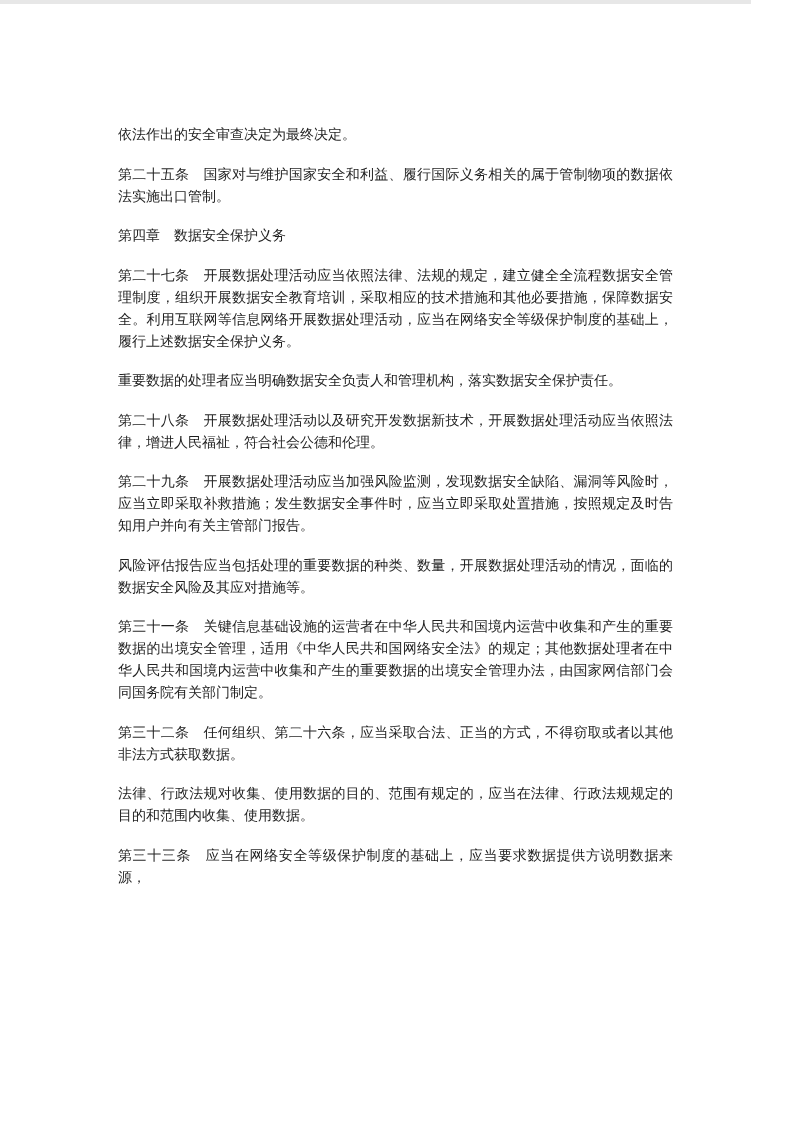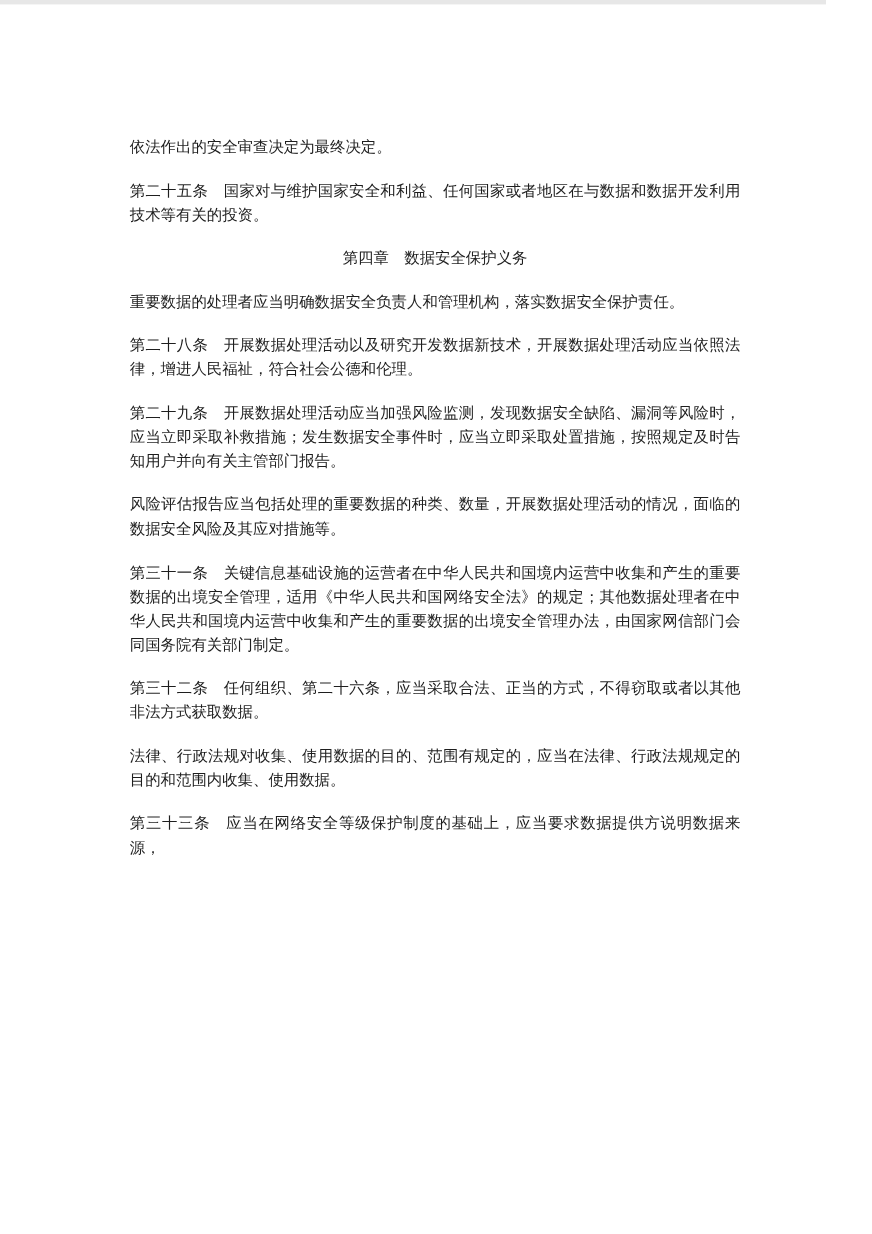--- a/index.html
+++ b/index.html
@@ -36,33 +36,33 @@
     color: #1e1e1e;
     text-align: justify;
     text-align-last: left;
     letter-spacing: 0;
   }
   p.chapter-heading {
     margin: 0 0 17.5px 0;
     font-size: 14px;
     line-height: 22px;
     color: #1e1e1e;
-    text-align: center;
     font-weight: normal;
   }
 </style>
 </head>
 <body>
 
 <div class="page">
   <div class="page-top-edge"></div>
   <div class="content">
     <p class="body-para">依法作出的安全审查决定为最终决定。</p>
-    <p class="body-para">第二十五条　国家对与维护国家安全和利益、任何国家或者地区在与数据和数据开发利用技术等有关的投资。</p>
+    <p class="body-para">第二十五条　国家对与维护国家安全和利益、履行国际义务相关的属于管制物项的数据依法实施出口管制。</p>
     <p class="chapter-heading">第四章　数据安全保护义务</p>
+    <p class="body-para">第二十七条　开展数据处理活动应当依照法律、法规的规定，建立健全全流程数据安全管理制度，组织开展数据安全教育培训，采取相应的技术措施和其他必要措施，保障数据安全。利用互联网等信息网络开展数据处理活动，应当在网络安全等级保护制度的基础上，履行上述数据安全保护义务。</p>
     <p class="body-para">重要数据的处理者应当明确数据安全负责人和管理机构，落实数据安全保护责任。</p>
     <p class="body-para">第二十八条　开展数据处理活动以及研究开发数据新技术，开展数据处理活动应当依照法律，增进人民福祉，符合社会公德和伦理。</p>
     <p class="body-para">第二十九条　开展数据处理活动应当加强风险监测，发现数据安全缺陷、漏洞等风险时，应当立即采取补救措施；发生数据安全事件时，应当立即采取处置措施，按照规定及时告知用户并向有关主管部门报告。</p>
     <p class="body-para">风险评估报告应当包括处理的重要数据的种类、数量，开展数据处理活动的情况，面临的数据安全风险及其应对措施等。</p>
     <p class="body-para">第三十一条　关键信息基础设施的运营者在中华人民共和国境内运营中收集和产生的重要数据的出境安全管理，适用《中华人民共和国网络安全法》的规定；其他数据处理者在中华人民共和国境内运营中收集和产生的重要数据的出境安全管理办法，由国家网信部门会同国务院有关部门制定。</p>
     <p class="body-para">第三十二条　任何组织、第二十六条，应当采取合法、正当的方式，不得窃取或者以其他非法方式获取数据。</p>
     <p class="body-para">法律、行政法规对收集、使用数据的目的、范围有规定的，应当在法律、行政法规规定的目的和范围内收集、使用数据。</p>
     <p class="body-para">第三十三条　应当在网络安全等级保护制度的基础上，应当要求数据提供方说明数据来源，</p>
   </div>
 </div>

